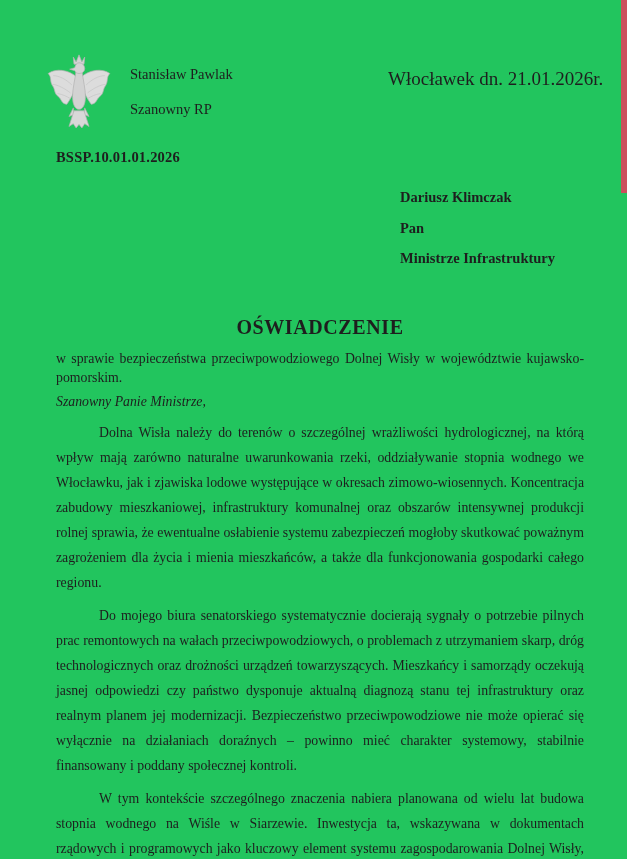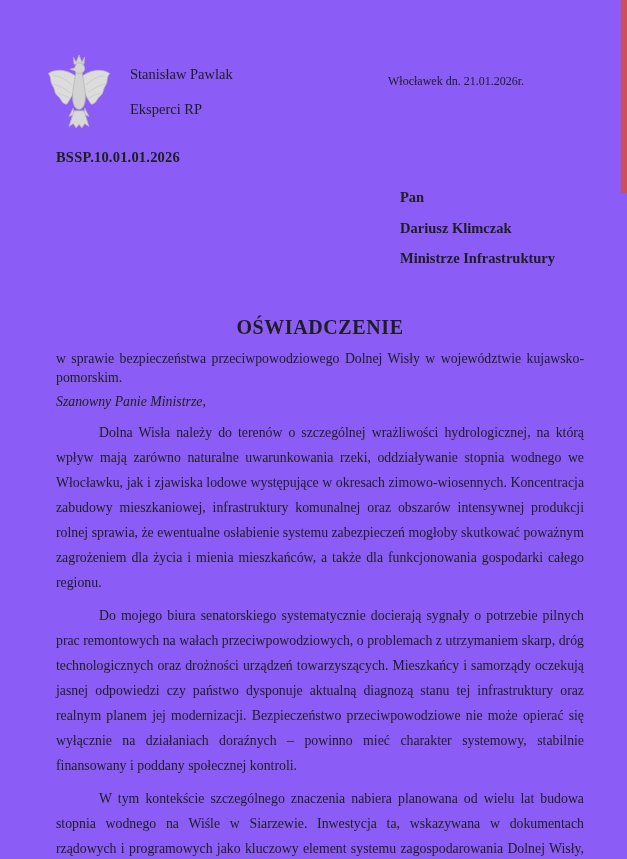--- a/index.html
+++ b/index.html
@@ -1,20 +1,20 @@
 <!DOCTYPE html>
 <html lang="pl"><head>
 <meta charset="utf-8">
 <style>
   html, body { margin: 0; padding: 0; background: #ffffff; }
   .page {
     position: relative;
     width: 627px;
     height: 859px;
-    background: #8b5cf6;
+    background: #22c55e;
     overflow: hidden;
     font-family: "Liberation Serif", serif;
     color: #1e1e1e;
   }
   .red-bar {
     position: absolute;
     top: 0; right: 0;
     width: 6px; height: 193px;
   }
   .emblem {
@@ -27,22 +27,22 @@
     left: 130px; top: 66px;
     font-size: 14.5px;
   }
   .sender-title {
     position: absolute;
     left: 130px; top: 101px;
     font-size: 14.5px;
   }
   .place-date {
     position: absolute;
-    left: 388px; top: 74px;
-    font-size: 12px;
+    left: 388px; top: 68px;
+    font-size: 19px;
   }
   .reference {
     position: absolute;
     left: 56px; top: 149px;
     font-size: 14.5px;
     font-weight: bold;
     letter-spacing: 0.2px;
   }
   .addressee {
     position: absolute;
@@ -110,27 +110,27 @@
 
         <path d="M43 82 L36 104 L42 100 L46 106 L50 101 L54 106 L58 100 L64 104 L57 82 Z" fill="#d8d8d8"></path>
 
         <path d="M14 33 C22 33 32 38 40 46 M13 45 C21 46 30 51 38 57 M20 58 C27 59 33 62 38 65" fill="none" stroke="#c0c0c0" stroke-width="0.8"></path>
         <path d="M86 33 C78 33 68 38 60 46 M87 45 C79 46 70 51 62 57 M80 58 C73 59 67 62 62 65" fill="none" stroke="#c0c0c0" stroke-width="0.8"></path>
       </g>
     </svg>
   </div>
 
   <div class="sender-name">Stanisław Pawlak</div>
-  <div class="sender-title">Eksperci RP</div>
+  <div class="sender-title">Szanowny RP</div>
   <div class="place-date">Włocławek dn. 21.01.2026r.</div>
   <div class="reference">BSSP.10.01.01.2026</div>
 
   <div class="addressee">
+    <div>Dariusz Klimczak</div>
     <div>Pan</div>
-    <div>Dariusz Klimczak</div>
     <div>Ministrze Infrastruktury</div>
   </div>
 
   <div class="content">
     <h1 class="doc-title">OŚWIADCZENIE</h1>
     <p class="subject">w sprawie bezpieczeństwa przeciwpowodziowego Dolnej Wisły w województwie kujawsko-pomorskim.</p>
     <p class="salutation">Szanowny Panie Ministrze,</p>
     <p class="para">Dolna Wisła należy do terenów o szczególnej wrażliwości hydrologicznej, na którą wpływ mają zarówno naturalne uwarunkowania rzeki, oddziaływanie stopnia wodnego we Włocławku, jak i zjawiska lodowe występujące w okresach zimowo-wiosennych. Koncentracja zabudowy mieszkaniowej, infrastruktury komunalnej oraz obszarów intensywnej produkcji rolnej sprawia, że ewentualne osłabienie systemu zabezpieczeń mogłoby skutkować poważnym zagrożeniem dla życia i mienia mieszkańców, a także dla funkcjonowania gospodarki całego regionu.</p>
     <p class="para">Do mojego biura senatorskiego systematycznie docierają sygnały o potrzebie pilnych prac remontowych na wałach przeciwpowodziowych, o problemach z utrzymaniem skarp, dróg technologicznych oraz drożności urządzeń towarzyszących. Mieszkańcy i samorządy oczekują jasnej odpowiedzi czy państwo dysponuje aktualną diagnozą stanu tej infrastruktury oraz realnym planem jej modernizacji. Bezpieczeństwo przeciwpowodziowe nie może opierać się wyłącznie na działaniach doraźnych – powinno mieć charakter systemowy, stabilnie finansowany i poddany społecznej kontroli.</p>
     <p class="para">W tym kontekście szczególnego znaczenia nabiera planowana od wielu lat budowa stopnia wodnego na Wiśle w Siarzewie. Inwestycja ta, wskazywana w dokumentach rządowych i programowych jako kluczowy element systemu zagospodarowania Dolnej Wisły, ma nie tylko wymiar energetyczny, lecz przede wszystkim przeciwpowodziowy i retencyjny. Eksperci podkreślają, że stopień w Siarzewie stanowiłby istotne wsparcie dla funkcjonującego stopnia we Włocławku,</p>

